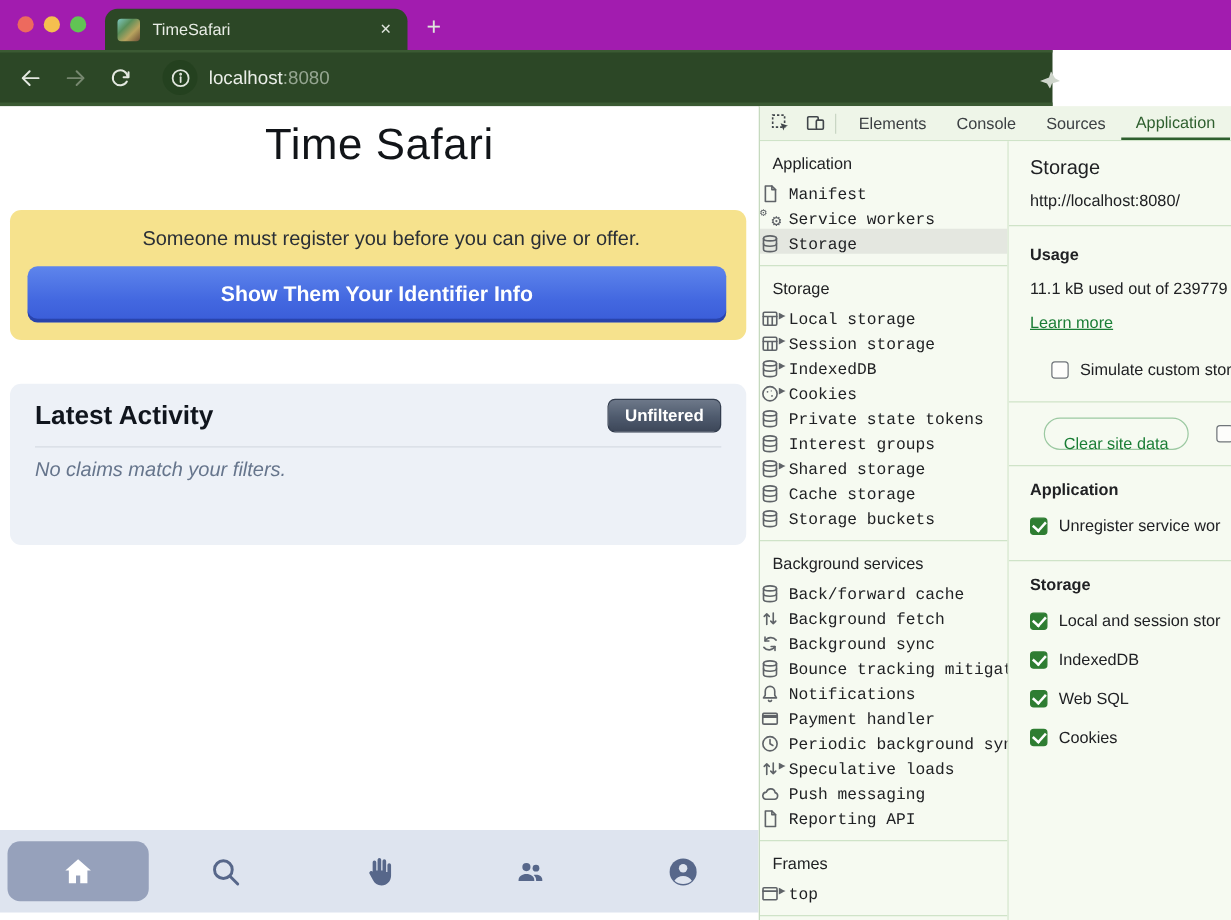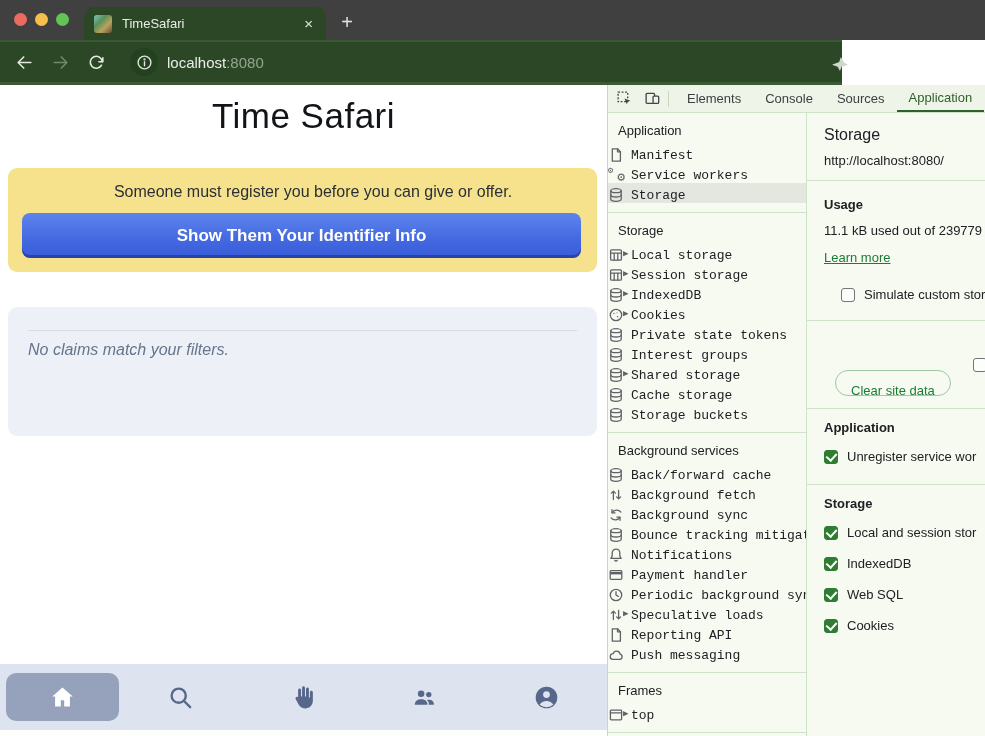--- a/index.html
+++ b/index.html
@@ -1,21 +1,21 @@
 <!DOCTYPE html>
 <html><head>
 <meta charset="utf-8">
 <style>
   * { margin:0; padding:0; box-sizing:border-box; }
   html,body { width:985px; height:736px; overflow:hidden; }
   body { font-family:"Liberation Sans", sans-serif; background:#fff; position:relative; }
   .window { position:absolute; inset:0; width:985px; height:736px; overflow:hidden; }
 
   
-  .titlebar { position:absolute; left:0; top:0; width:985px; height:40px; background:#404040; }
+  .titlebar { position:absolute; left:0; top:0; width:985px; height:40px; background:#a21caf; }
   .lights { position:absolute; left:14px; top:13px; display:flex; gap:8px; }
   .light { width:13px; height:13px; border-radius:50%; }
   .light.red { background:#ed6a5e; }
   .light.yellow { background:#f5bf4f; }
   .light.green { background:#61c454; }
   .tab { position:absolute; left:84px; top:7px; width:242px; height:33px; background:#2c4726;
          border-radius:10px 10px 0 0; display:flex; align-items:center; padding:0 10px; }
   .favicon { width:18px; height:18px; border-radius:3px; flex:0 0 18px;
              background:linear-gradient(135deg,#7ec8c0 0%,#5a8f5a 35%,#b8a35e 65%,#6b4e35 100%); }
   .tab-title { color:#e9ede6; font-size:13px; margin-left:10px; flex:1; white-space:nowrap; overflow:hidden; }
@@ -97,21 +97,21 @@
   .donut-val { font-size:13px; font-weight:bold; color:#202124; }
   .cbx-row { display:flex; align-items:center; gap:9px; white-space:nowrap; }
   .cbx { width:14px; height:14px; border:1.5px solid #70757a; border-radius:3px; background:#fdfdfb; flex:0 0 14px; }
   .cbx.checked { background:#2e7d32; border-color:#2e7d32; position:relative; }
   .cbx.checked::after { content:""; position:absolute; left:3.2px; top:0.6px; width:5px; height:8px;
                         border:solid #fff; border-width:0 2px 2px 0; transform:rotate(42deg); }
   .cbx-label { font-size:13px; color:#202124; }
   .dp-simrow { margin:21px 0 0 17px; }
   .dp-clearrow { padding:12px 0 12px 28px; border-bottom:1px solid #cfe3c8; display:flex; align-items:center; gap:22px; }
   .clear-btn { height:25px; border-radius:13px; border:1px solid #9cc9a2; background:transparent; color:#1a7d35;
-               font-size:13px; padding:12px 15px; font-family:"Liberation Sans",sans-serif; white-space:nowrap;margin-top:37px; }
+               font-size:13px; padding:12px 15px; font-family:"Liberation Sans",sans-serif; white-space:nowrap; }
   .dp-sec { padding:11px 0 4px 17px; border-bottom:1px solid #cfe3c8; }
   .dp-sec .dp-label { display:block; margin-bottom:14px; }
   .dp-sec .cbx-row { margin-bottom:16px; }
   .dp-sec.last { border-bottom:none; }
 </style>
 </head>
 <body>
 
 <div class="window">
 
@@ -161,20 +161,24 @@
 
   <div class="page">
     <h1 class="page-title">Time Safari</h1>
 
     <div class="alert">
       <div class="alert-text">Someone must register you before you can give or offer.</div>
       <button class="cta">Show Them Your Identifier Info</button>
     </div>
 
     <div class="activity">
+      <div class="activity-head">
+        <span class="activity-title">Latest Activity</span>
+        <button class="unfiltered">Unfiltered</button>
+      </div>
       <div class="activity-divider"></div>
       <div class="empty-msg">No claims match your filters.</div>
     </div>
 
     <div class="bottomnav">
         <div class="nav-active">
           <span style="display: flex;">
             <svg viewBox="0 0 24 24" fill="currentColor" style="width: 27px; height: 27px;">
               <path d="M12 3 2.9 11h2.5v9h5.1v-5.5h3V20h5.1v-9h2.5z"></path>
             </svg>
@@ -443,33 +447,33 @@
               <svg viewBox="0 0 16 16" fill="none" stroke="currentColor" stroke-width="1.3" stroke-linecap="round" stroke-linejoin="round">
                 <path d="M5.4 12.6V4.1M5.4 4.1 3.4 6.1M5.4 4.1l2 2"></path>
                 <path d="M10.6 3.4v8.5m0 0 2-2m-2 2-2-2"></path>
               </svg>
             </span>
             <span class="t-label">Speculative loads</span>
           </div>
           <div class="tree-row">
             <span class="t-icon">
               <svg viewBox="0 0 16 16" fill="none" stroke="currentColor" stroke-width="1.3" stroke-linecap="round" stroke-linejoin="round">
+                <path d="M4.4 12.4h7.2a2.7 2.7 0 0 0 .5-5.3 3.6 3.6 0 0 0-7-.4 2.9 2.9 0 0 0-.7 5.7z"></path>
+              </svg>
+            </span>
+            <span class="t-label">Push messaging</span>
+          </div>
+          <div class="tree-row">
+            <span class="t-icon">
+              <svg viewBox="0 0 16 16" fill="none" stroke="currentColor" stroke-width="1.3" stroke-linecap="round" stroke-linejoin="round">
                 <path d="M4.3 1.8h5.2l2.9 2.9v9.5H4.3z"></path>
                 <path d="M9.5 1.8v3h3"></path>
               </svg>
             </span>
             <span class="t-label">Reporting API</span>
-          </div>
-          <div class="tree-row">
-            <span class="t-icon">
-              <svg viewBox="0 0 16 16" fill="none" stroke="currentColor" stroke-width="1.3" stroke-linecap="round" stroke-linejoin="round">
-                <path d="M4.4 12.4h7.2a2.7 2.7 0 0 0 .5-5.3 3.6 3.6 0 0 0-7-.4 2.9 2.9 0 0 0-.7 5.7z"></path>
-              </svg>
-            </span>
-            <span class="t-label">Push messaging</span>
           </div>
         </div>
         <div class="tree-section">
           <div class="tree-header">Frames</div>
           <div class="tree-row">
             <span class="expander">▶</span>
             <span class="t-icon">
               <svg viewBox="0 0 16 16" fill="none" stroke="currentColor" stroke-width="1.3" stroke-linecap="round" stroke-linejoin="round">
                 <rect x="2.4" y="3.2" width="11.2" height="9.6" rx="0.8"></rect>
                 <path d="M2.4 5.9h11.2"></path>

